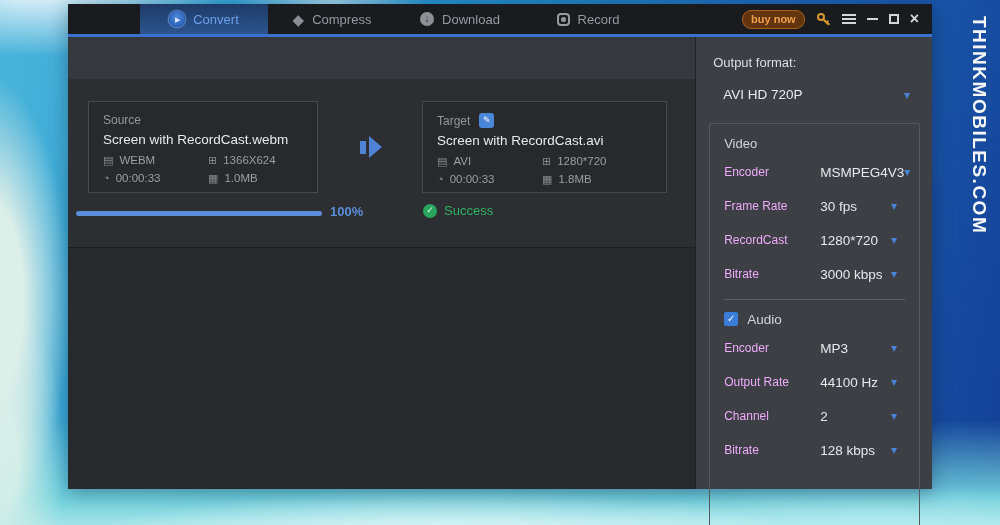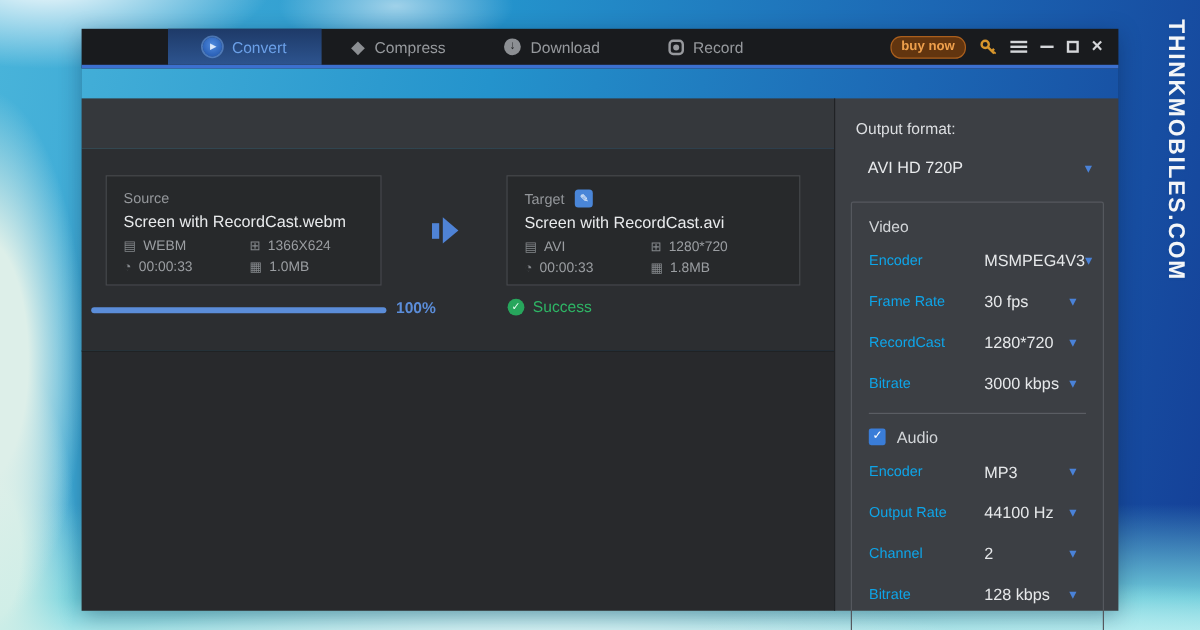--- a/index.html
+++ b/index.html
@@ -20,22 +20,22 @@
 
   
   .watermark {
     position:absolute; top:16px; right:10px;
     writing-mode:vertical-rl;
     font-size:19px; font-weight:bold; letter-spacing:1.5px;
     color:#f4f6f8; text-shadow:0 0 2px rgba(30,80,140,.35);
   }
 
   
-  .app { position:absolute; left:68px; top:24px; width:864px; height:485px;
-         box-shadow:0 4px 18px rgba(0,20,50,.35); display:flex; flex-direction:column;gap:25px; }
+  .app { position:absolute; left:68px; top:4px; width:864px; height:485px;
+         box-shadow:0 4px 18px rgba(0,20,50,.35); display:flex; flex-direction:column; }
 
   
   .tabbar { height:33px; background:#191b1e; display:flex; align-items:stretch;
             border-bottom:3px solid #3c70cf; }
   .tabs { display:flex; margin-left:72px; }
   .tab { width:128px; display:flex; align-items:center; justify-content:center; gap:8px;
          color:#96999d; font-size:13px; cursor:default; }
   .tab.active { background:linear-gradient(180deg,#1e3a68 0%,#2d548f 100%); color:#6ba0e8; }
   .ic-convert { width:16px; height:16px; border-radius:50%;
          background:radial-gradient(circle at 50% 40%, #4f8ade 0%, #2c62b8 70%);
@@ -104,21 +104,21 @@
   .ofl { position:absolute; left:17px; top:18px; color:#dcdee1; font-size:13px; }
   .ofrow { position:absolute; left:27px; right:22px; top:50px; display:flex;
            align-items:center; justify-content:space-between; cursor:pointer; }
   .ofval { color:#e8eaec; font-size:13.5px; }
   .dd { color:#4a82d8; font-size:12px; line-height:1; cursor:pointer; }
 
   .setbox { position:absolute; left:13px; right:12px; top:86px; height:424px;
             border:1px solid #55585e; border-radius:2px; padding:12px 14px; overflow:hidden; }
   .sb-title { color:#d2d5d8; font-size:13px; }
   .srow { display:grid; grid-template-columns:96px 1fr 14px; align-items:center; height:34px; }
-  .srow .lb { color:#0ea5e9; font-size:12px; }
+  .srow .lb { color:#f0abfc; font-size:12px; }
   .srow .vl { color:#e6e8ea; font-size:13.5px; }
   .vg { margin-top:4px; }
   .divider { border-top:1px solid #5a5d63; margin:8px 0 9px; }
   .audiohead { display:flex; align-items:center; gap:9px; height:20px; }
   .cbx { width:14px; height:14px; background:#3a7dd8; border-radius:2px; cursor:pointer;
          display:flex; align-items:center; justify-content:center;
          color:#fff; font-size:10px; line-height:1; }
   .audiolabel { color:#d2d5d8; font-size:13.5px; }
   .ag { margin-top:2px; }
 </style>

